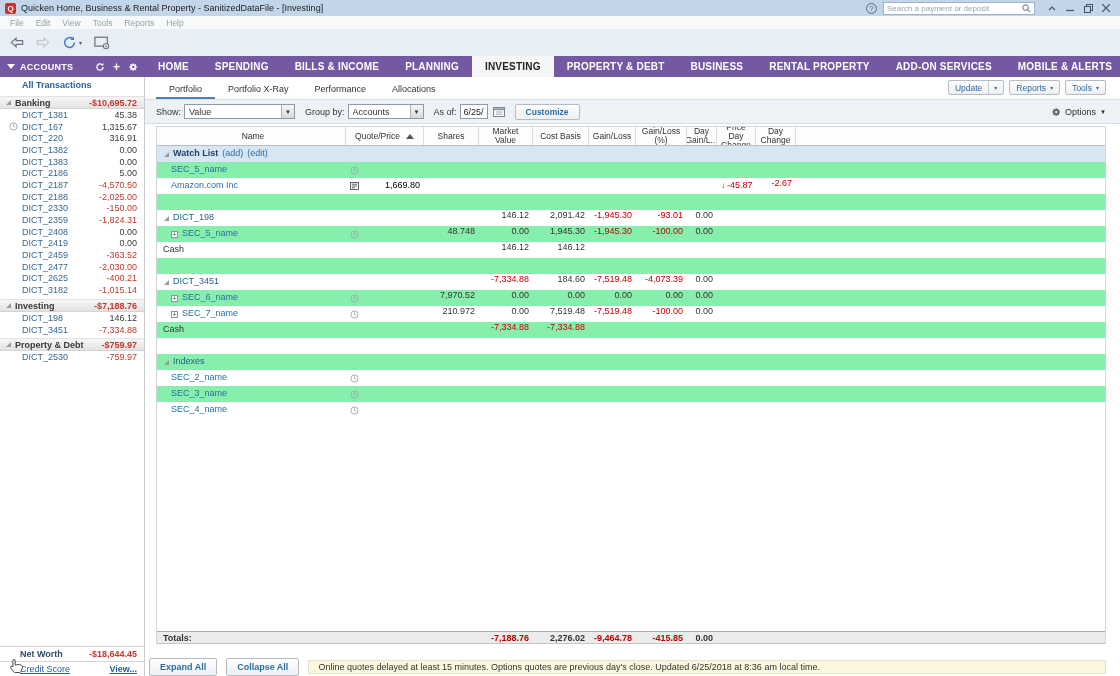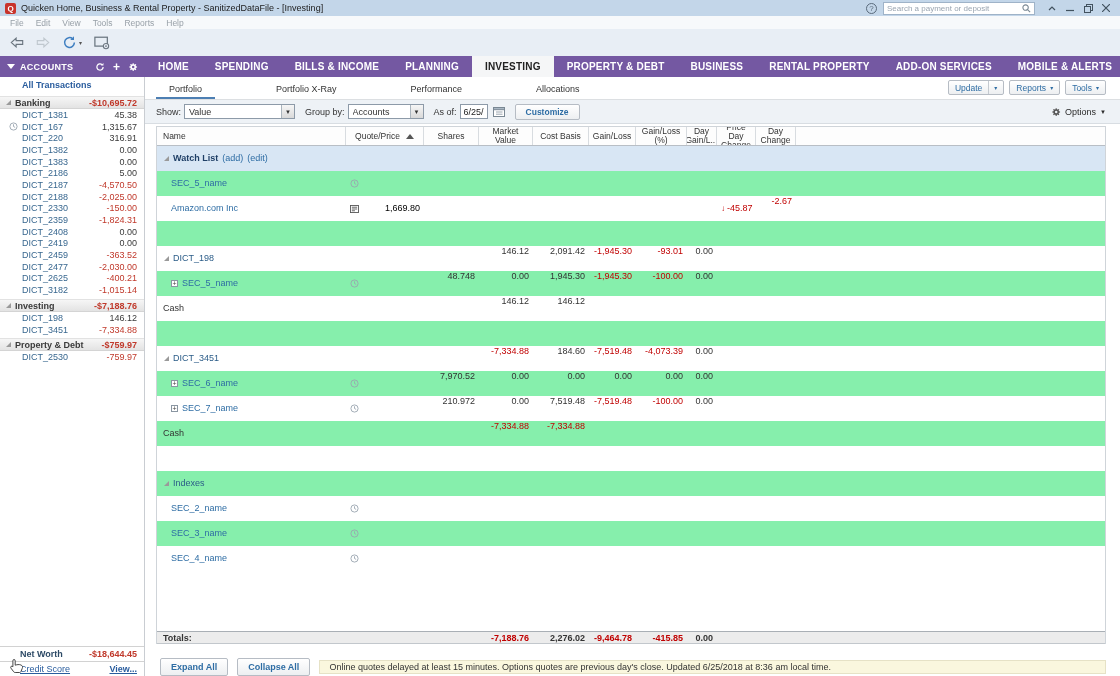--- a/index.html
+++ b/index.html
@@ -75,23 +75,23 @@
   .date-input { width:28px; height:15px; border:1px solid #8d9aa8; font-size:9px; font-family:inherit; padding:0 3px; color:#222; outline:none; }
   .cal-btn { width:16px; height:15px; display:flex; align-items:center; justify-content:center; margin:0 8px 0 3px; }
   .customize-btn { height:16px; border:1px solid #b6bcc4; border-radius:2px; background:linear-gradient(#ffffff,#edeff1); color:#2e6da4; font-size:8.5px; font-weight:bold; display:flex; align-items:center; padding:0 10px; }
   .options-group { margin-left:auto; display:flex; align-items:center; gap:4px; color:#2b2b2b; }
   
   :root { --cols:189px 78px 55px 54px 56px 47px 51px 30px 39px 40px minmax(0,1fr); }
   .table-wrap { flex:1; display:flex; flex-direction:column; margin:2px 14px 0 11px; border:1px solid #cfd4d9; border-bottom:none; min-height:0; }
   .thead { display:grid; grid-template-columns:var(--cols); height:19px; flex:none; background:#fdfdfd; border-bottom:1px solid #b8bec5; font-size:8.5px; color:#333; }
   .th { border-right:1px solid #d8dce0; display:flex; align-items:center; justify-content:center; text-align:center; line-height:9px; padding:0 2px; overflow:hidden; }
   .th:last-child { border-right:none; }
-  .th.left { justify-content:flex-start; padding-left:6px; }
+  .th.left { justify-content:center; padding-left:6px; }
   .sort-up { width:0; height:0; border-left:4px solid transparent; border-right:4px solid transparent; border-bottom:5px solid #555; margin-left:6px; }
-  .trow { display:grid; grid-template-columns:var(--cols); height:25px; flex:none; font-size:9px; line-height:11.5px; }
+  .trow { display:grid; grid-template-columns:var(--cols); height:16px; flex:none; font-size:9px; line-height:11.5px; }
   .trow.alt { background:#86efac; }
   .trow.watch-header { background:#d8e6f4; }
   .cell { padding:0 4px; white-space:nowrap; overflow:hidden; }
   .cell.num { text-align:right; color:#333; }
   .cell.name { padding-left:6px; color:#2e6da4; display:flex; align-items:center; }
   .cell.name .tri-gray { margin-left:1px; }
   .gname { color:#2b5c88; }
   .watch-header .gname { color:#1f3f66; font-weight:bold; }
   .hlink { color:#2e6da4; margin-left:4px; }
   .plain { color:#333; }
@@ -100,21 +100,21 @@
   .cell.qflex { display:flex; align-items:center; padding:0 4px; }
   .cell.qflex .val { margin-left:auto; }
   .cell.qflex .val.neg-red { color:#c00000 !important; }
   .num.negv { color:#c00000; }
   .downarrow { color:#c00000; font-weight:bold; font-size:8px; margin-right:2px; }
   .spacer-cell { grid-column:1 / -1; }
   .table-spring { flex:1; min-height:0; }
   .totals-row { display:grid; grid-template-columns:var(--cols); height:13px; flex:none; line-height:12px; background:#ececec; border-top:1px solid #a9afb5; border-bottom:1px solid #c2c7cc; font-size:9px; font-weight:bold; }
   .totals-row .cell.name { color:#333; }
   
-  .footer-row { flex:none; display:flex; align-items:center; margin:13px 14px 0 15px; gap:9px; height:19px; }
+  .footer-row { flex:none; display:flex; align-items:center; margin:13px 14px 0 4px; gap:9px; height:19px; }
   .footer-btn { height:18px; border:1px solid #b6bcc4; border-radius:2px; background:linear-gradient(#ffffff,#edeff1); color:#2e6da4; font-size:9px; font-weight:bold; display:flex; align-items:center; padding:0 10px; white-space:nowrap; }
   .note-bar { flex:1; height:14px; background:#faf7de; border:1px solid #e6e2c6; display:flex; align-items:center; padding:0 9px; font-size:9px; color:#333; white-space:nowrap; overflow:hidden; }
   .cursor-hand { position:absolute; left:10px; top:658px; pointer-events:none; }
   svg { display:block; }
 </style>
 </head>
 <body>
 
 <div class="titlebar">
   <div class="q-logo">Q</div>
@@ -332,21 +332,21 @@
       <span class="amt neg-red">-$18,644.45</span>
     </div>
     <div class="credit-row">
       <span class="link">Credit Score</span>
       <span class="view">View...</span>
     </div>
   </div>
 
   <div class="main">
     <div class="subtab-bar">
-      <span id="subtabs" style="display:flex;gap:48px;">
+      <span id="subtabs" style="display:flex;">
           <span class="subtab active">Portfolio</span>
           <span class="subtab">Portfolio X-Ray</span>
           <span class="subtab">Performance</span>
           <span class="subtab">Allocations</span>
         </span>
       <span class="spring"></span>
       <span id="action-buttons" style="display:flex;">
           <span class="action-btn">
             <span>Update</span>
             <span class="split-sep" style="font-size: 6px;">▾</span>

